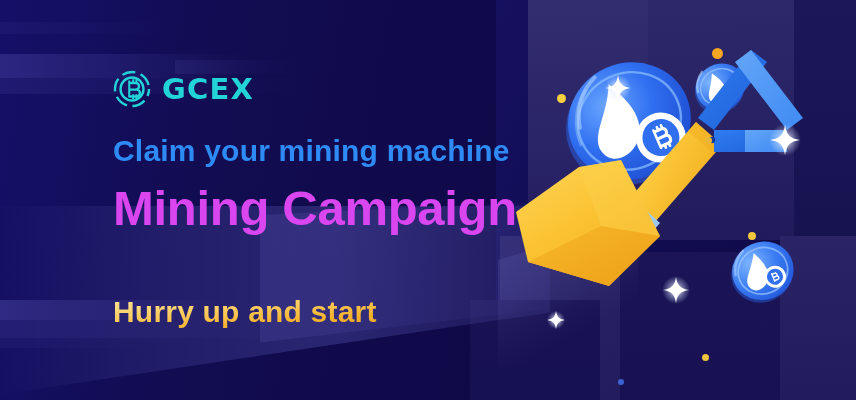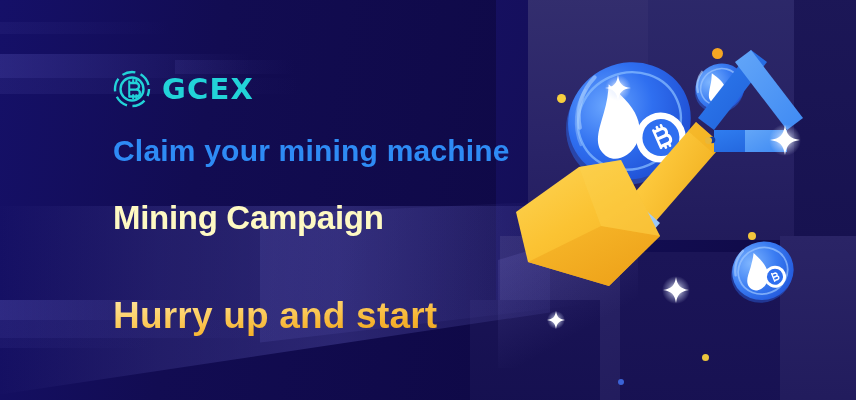--- a/index.html
+++ b/index.html
@@ -110,30 +110,30 @@
 
   .tagline{
     position:absolute; top:134px; left:0;
     font-size:30px;
     font-weight:700;
     color:#2e8bf5;
     letter-spacing:.2px;
     white-space:nowrap;
   }
   .headline{
-    position:absolute; top:199px; left:0;
-    font-size:33px;
+    position:absolute; top:180px; left:0;
+    font-size:49px;
     font-weight:700;
-    color:#fef9c3;
+    color:#d946ef;
     letter-spacing:-.3px;
     white-space:nowrap;
   }
   .cta{
     position:absolute; top:295px; left:0;
-    font-size:37px;
+    font-size:30px;
     font-weight:700;
     letter-spacing:.2px;
     white-space:nowrap;
     background:linear-gradient(175deg,#ffe9a8 0%,#fdd066 38%,#f6b32e 72%,#e9a321 100%);
     -webkit-background-clip:text;
     background-clip:text;
     color:transparent;
   }
 
   

